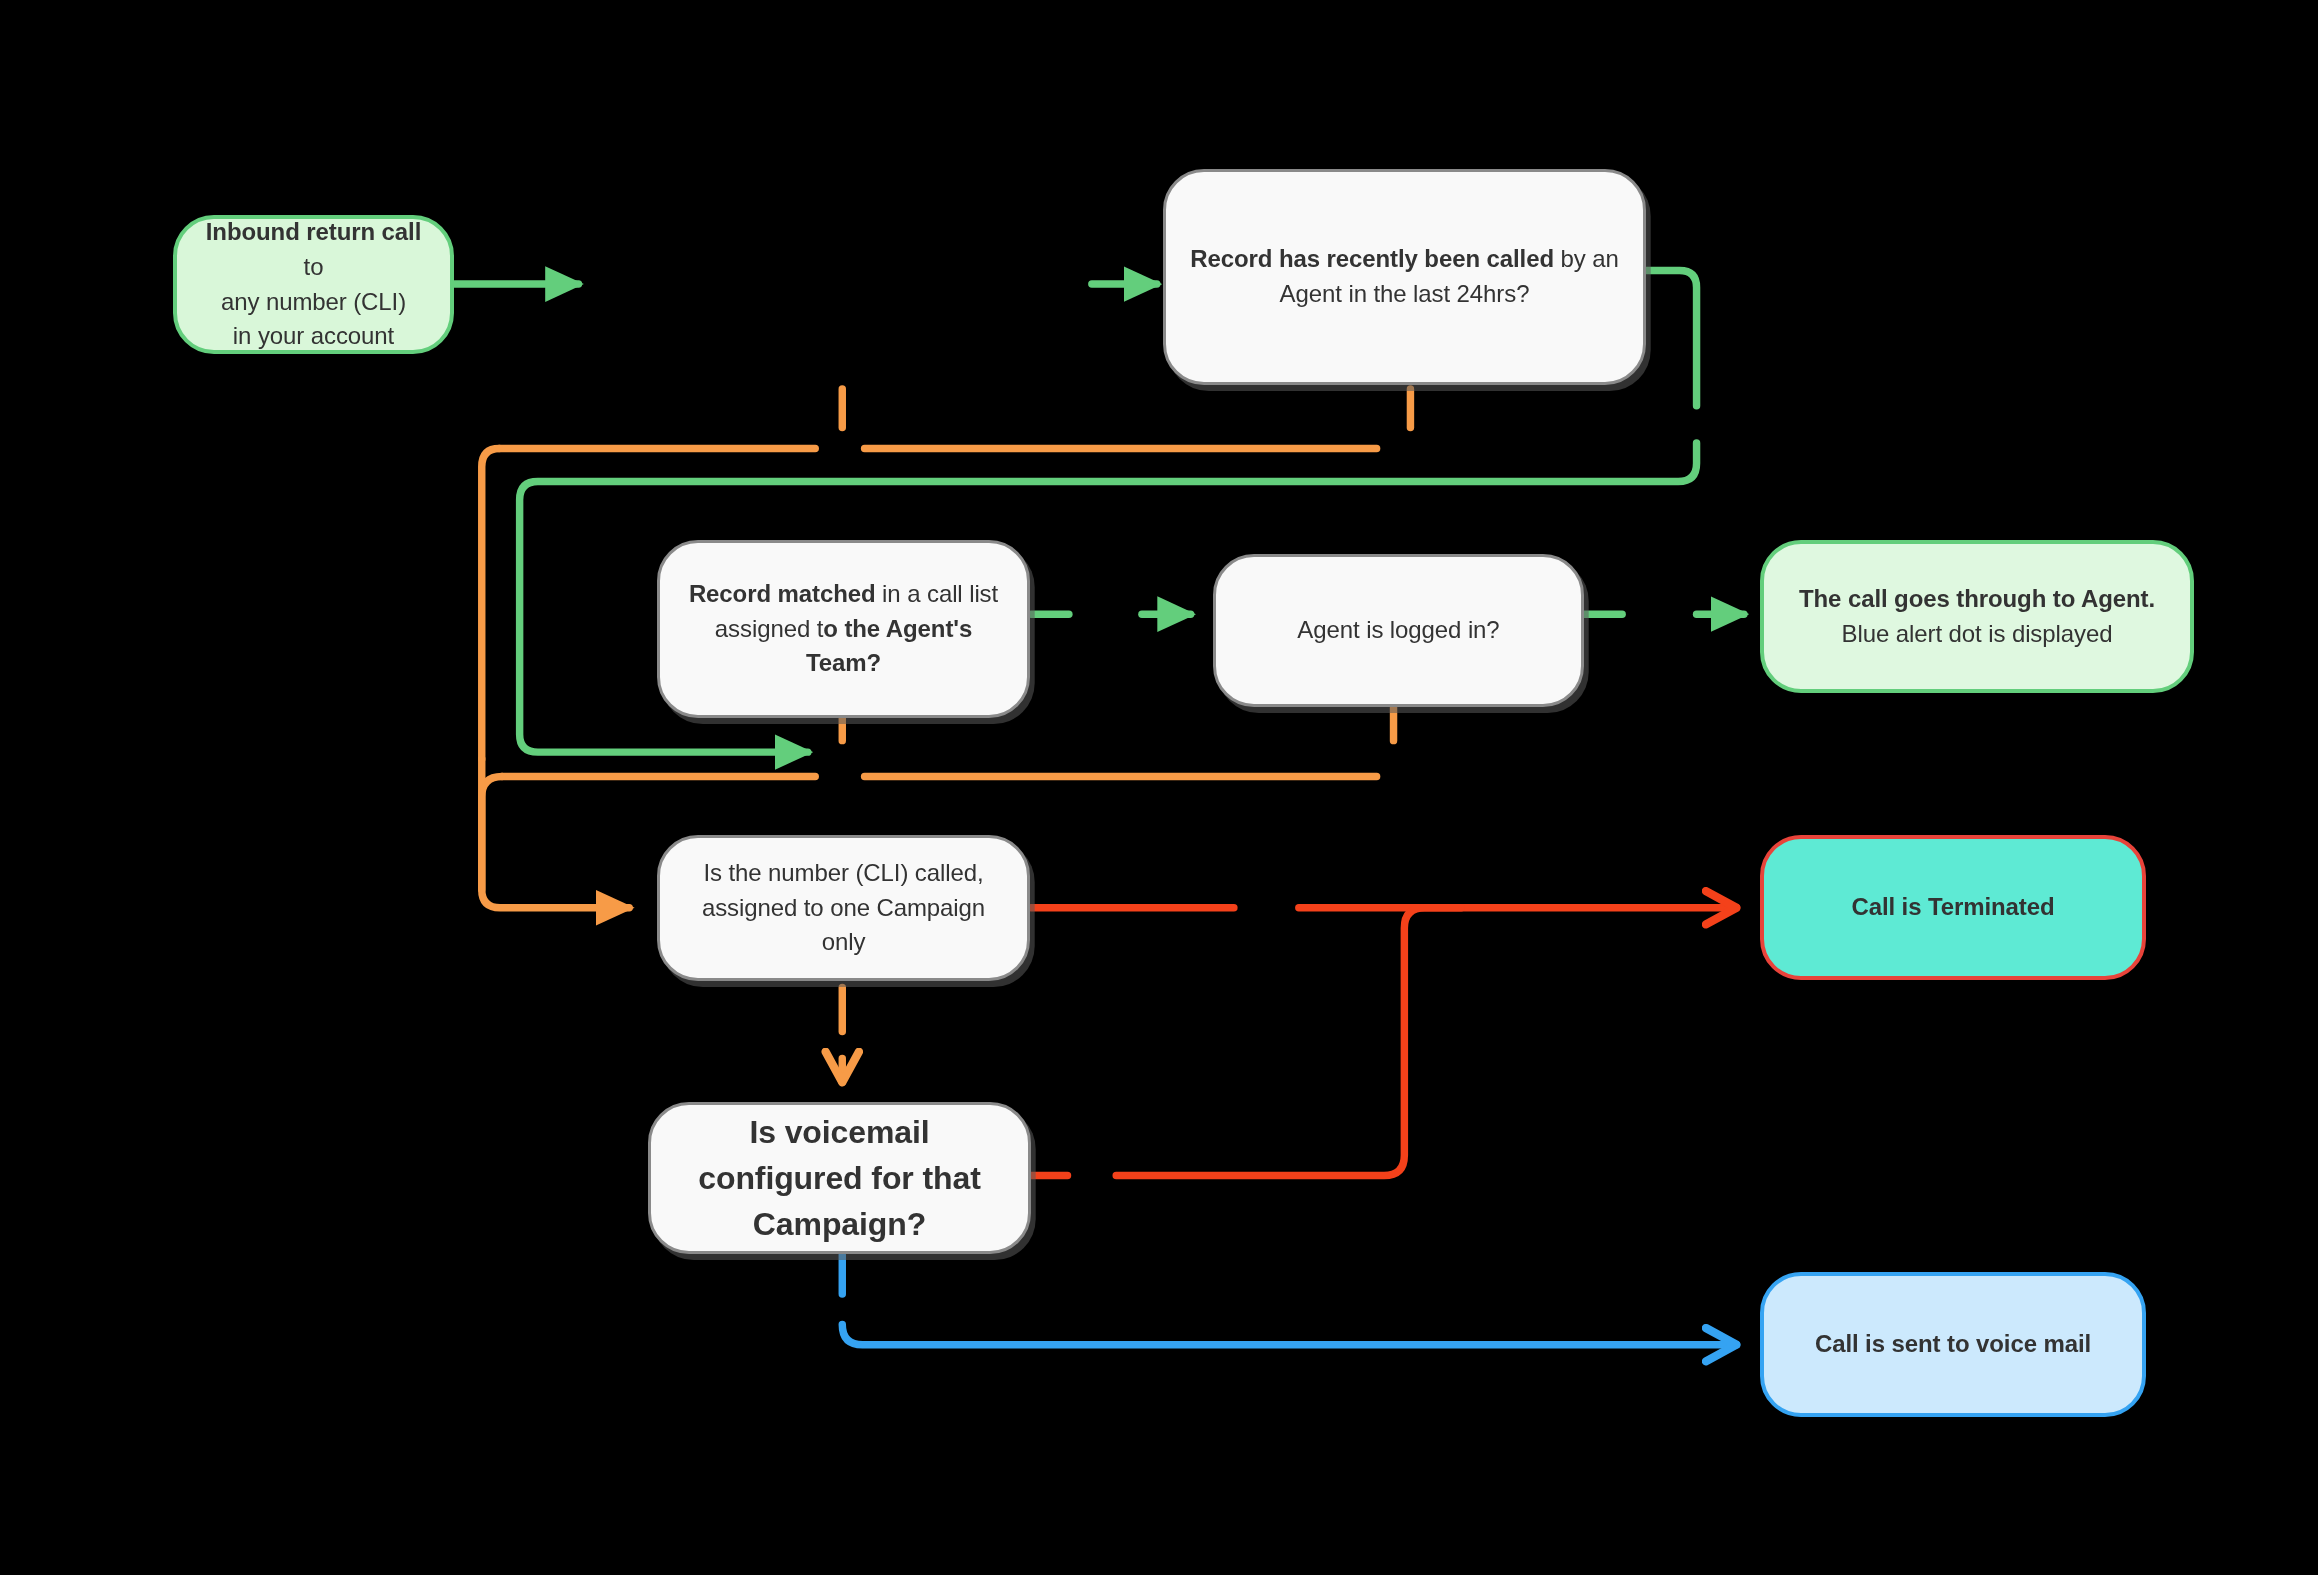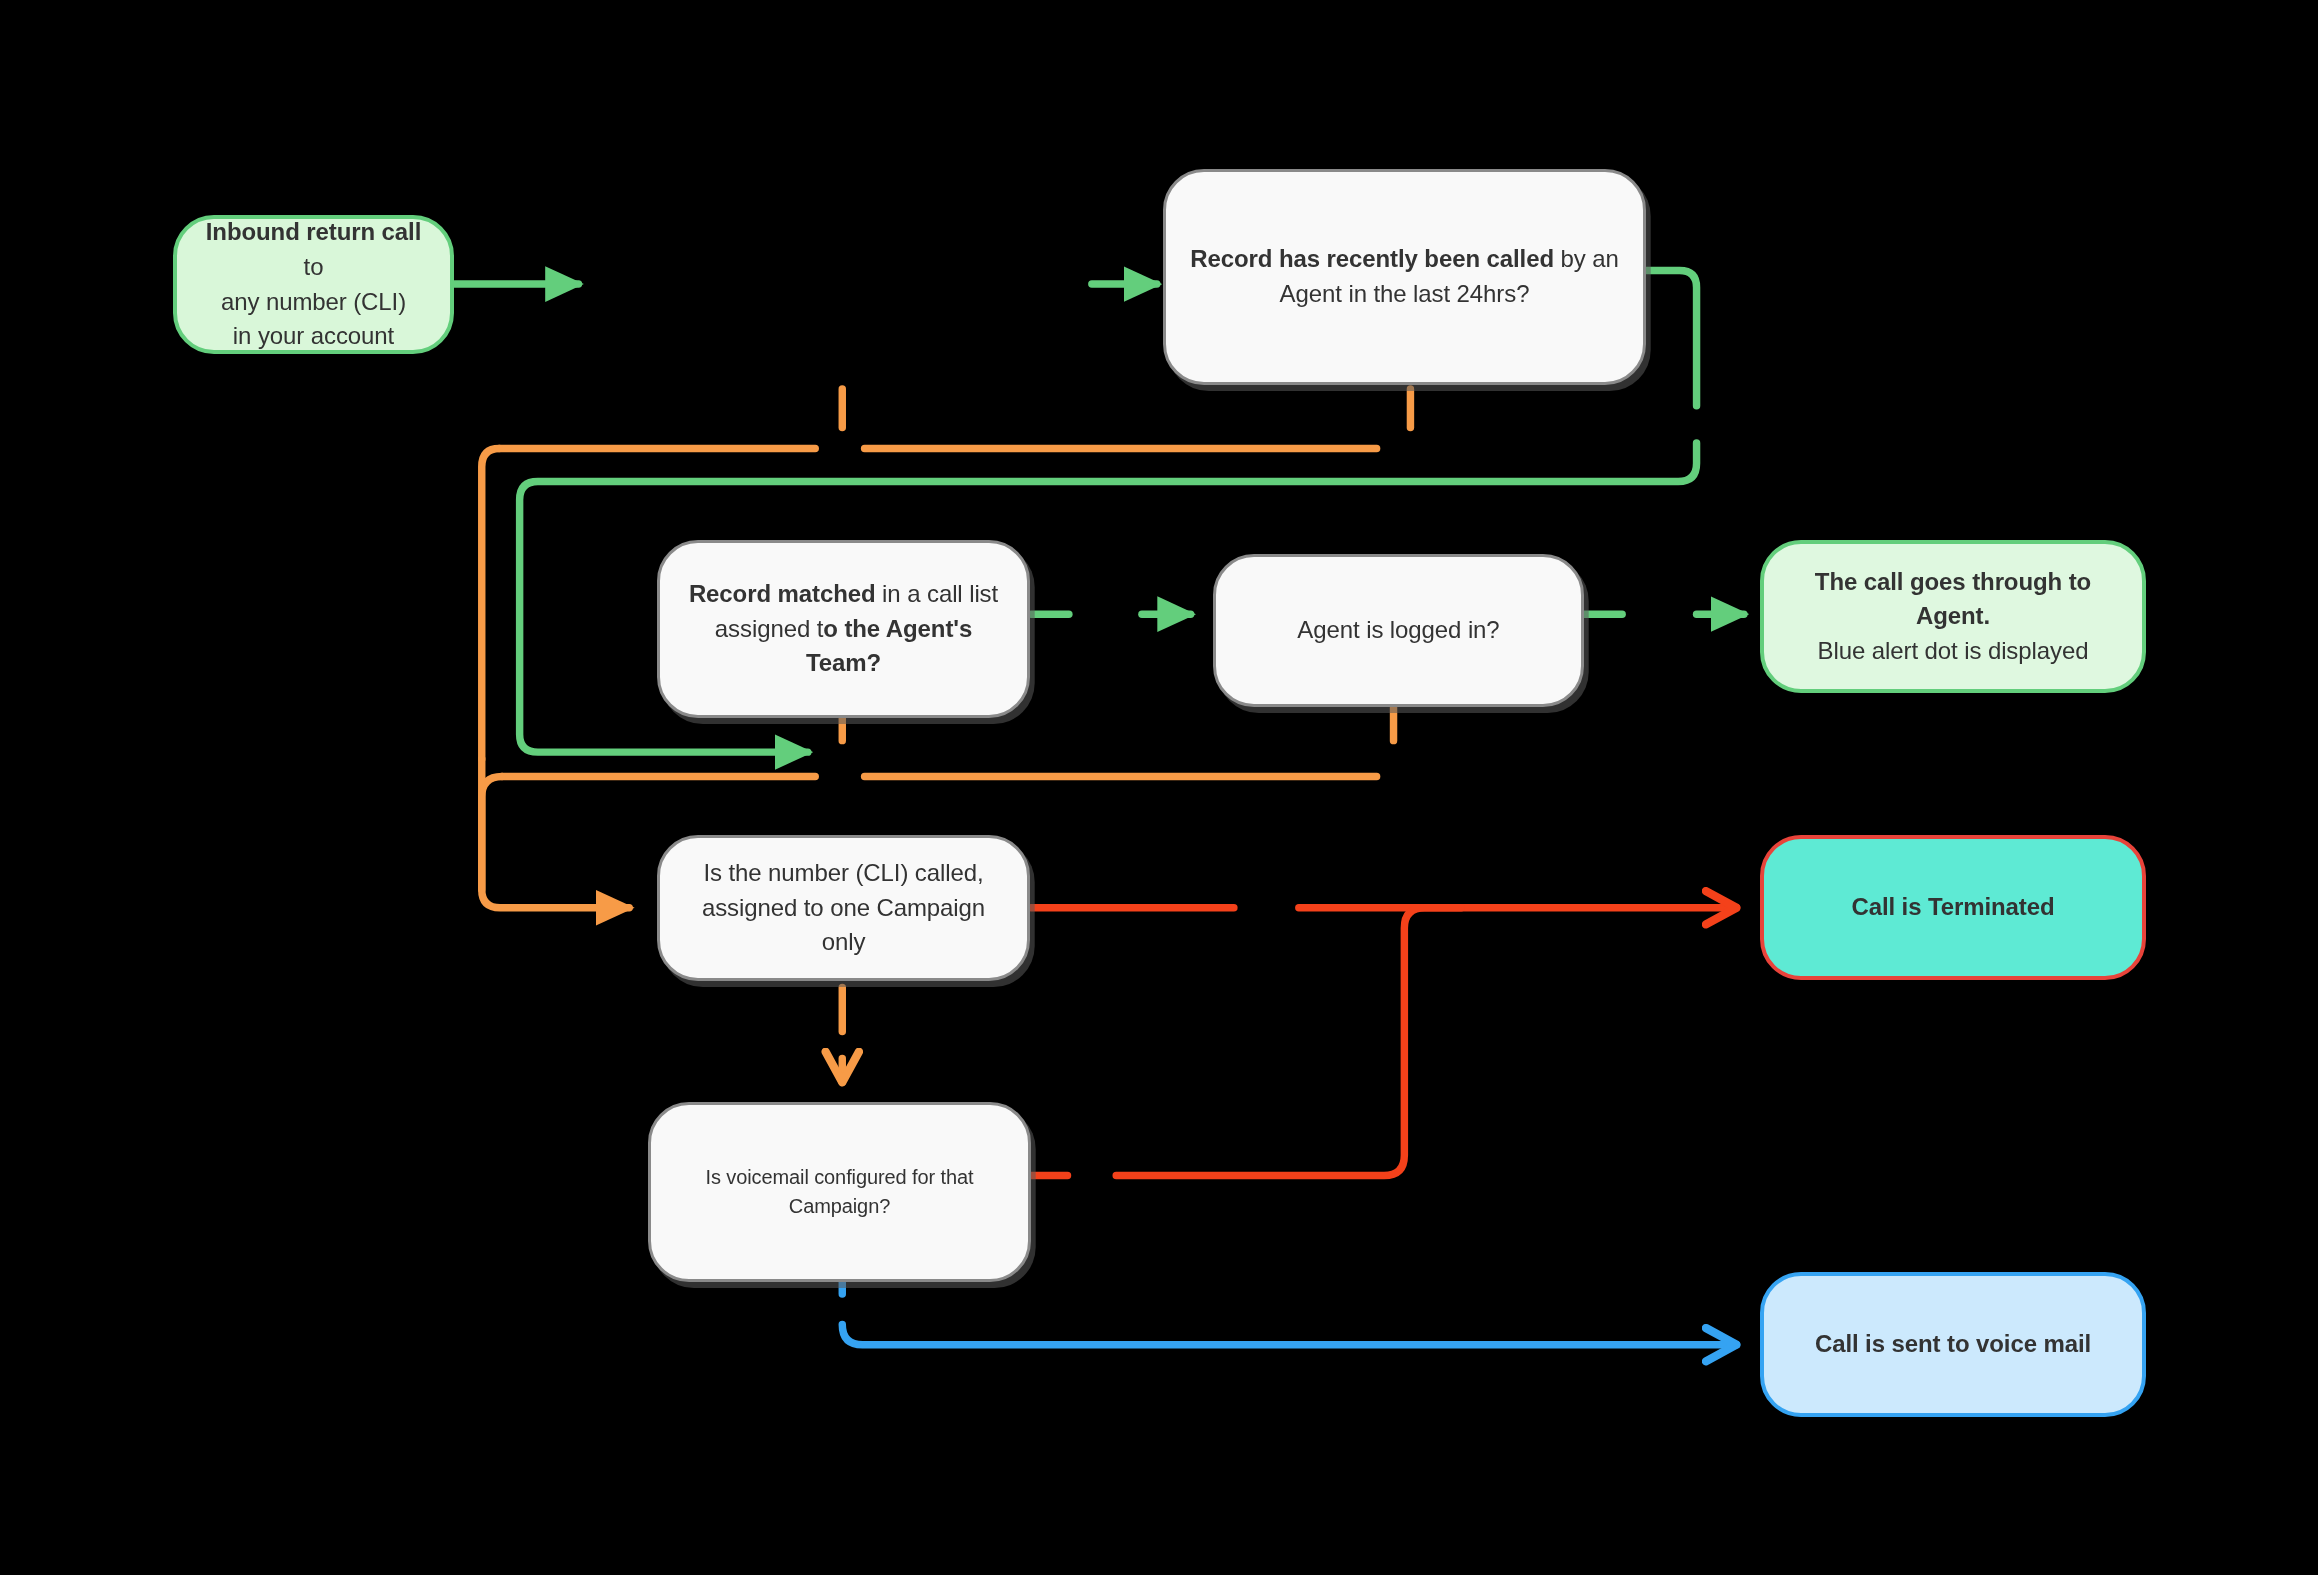--- a/index.html
+++ b/index.html
@@ -158,41 +158,41 @@
       <div><span>assigned t</span><b>o the Agent's Team?</b></div>
     </div>
   </div>
 
   <div class="node node-process" style="left:1213px; top:554px; width:371px; height:153px; font-size:24px;">
     <div class="txt">
       <div><span>Agent is logged in?</span></div>
     </div>
   </div>
 
-  <div class="node node-success" style="left:1760px; top:540px; width:386px; height:153px; font-size:24px;">
+  <div class="node node-success" style="left:1760px; top:540px; width:434px; height:153px; font-size:24px;">
     <div class="txt">
       <div><b>The call goes through to Agent.</b></div>
       <div><span>Blue alert dot is displayed</span></div>
     </div>
   </div>
 
   <div class="node node-process" style="left:657px; top:835px; width:373px; height:146px; font-size:24px;">
     <div class="txt">
       <div><span>Is the number (CLI) called,</span></div>
       <div><span>assigned to one Campaign only</span></div>
     </div>
   </div>
 
   <div class="node node-terminate" style="left:1760px; top:835px; width:386px; height:145px; font-size:24px;">
     <div class="txt">
       <div><b>Call is Terminated</b></div>
     </div>
   </div>
 
-  <div class="node node-process" style="left:648px; top:1102px; width:383px; height:180px; font-size:20px;">
+  <div class="node node-process" style="left:648px; top:1102px; width:383px; height:152px; font-size:32px;font-weight:bold;">
     <div class="txt">
       <div><span>Is voicemail configured for that</span></div>
       <div><span>Campaign?</span></div>
     </div>
   </div>
 
   <div class="node node-voice" style="left:1760px; top:1272px; width:386px; height:145px; font-size:24px;">
     <div class="txt">
       <div><b>Call is sent to voice mail</b></div>
     </div>

